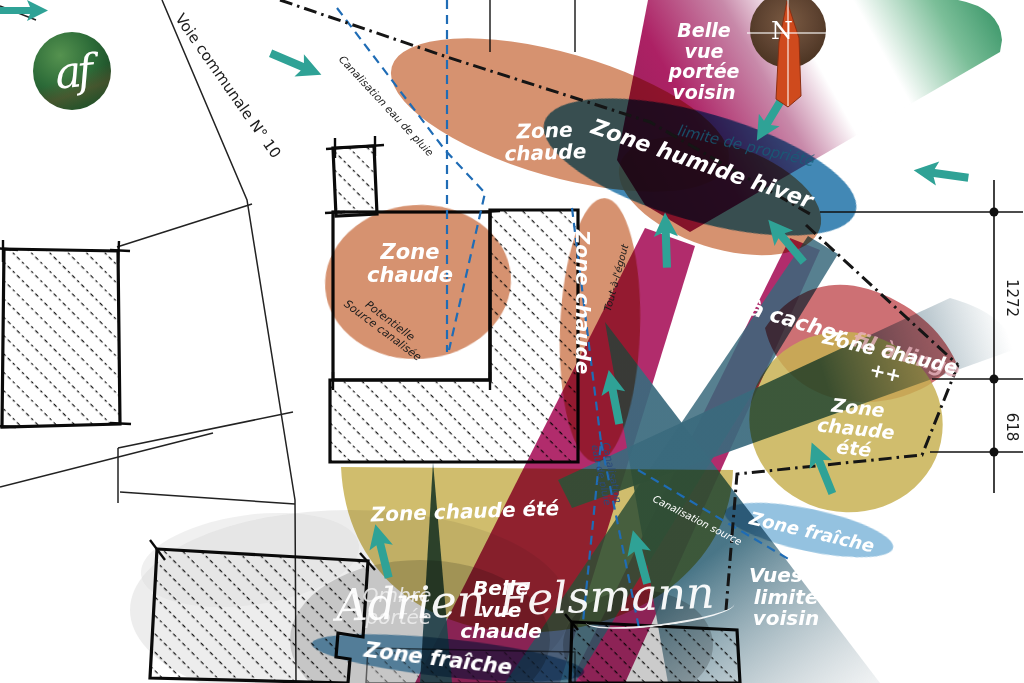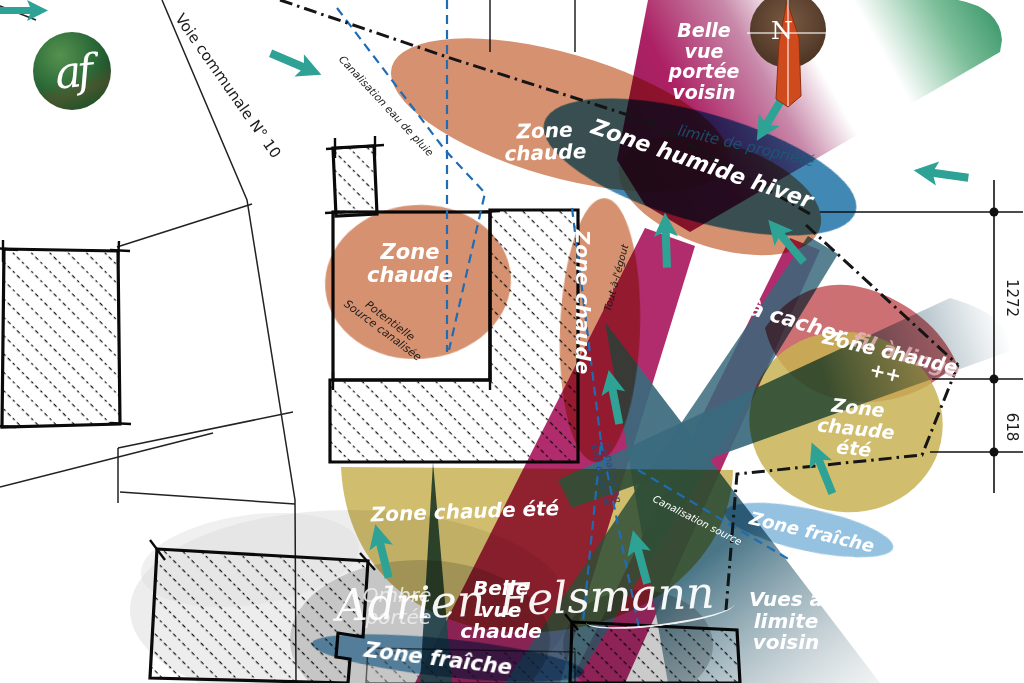--- a/index.html
+++ b/index.html
@@ -234,21 +234,21 @@
 
 <div class="lbl w" style="left:812px;top:532px;font-size:18px;transform:translate(-50%,-50%) rotate(13deg);">Zone fraîche</div>
 
 <div class="lbl it" style="left:697px;top:521px;font-size:10px;color:#fff;transform:translate(-50%,-50%) rotate(27deg);">Canalisation source</div>
 
 <div class="lbl it" style="left:606px;top:474px;font-size:10px;color:#2b4a7a;transform:translate(-50%,-50%) rotate(78deg);">
   <div>Canalisation</div>
   <div>eau de pluie</div>
 </div>
 
-<div class="lbl w" style="left:786px;top:597px;font-size:20px;transform:translate(-50%,-50%);margin-top:24px;">
+<div class="lbl w" style="left:786px;top:597px;font-size:20px;transform:translate(-50%,-50%);">
   <div>Vues à</div>
   <div>limite</div>
   <div>voisin</div>
 </div>
 
 <div class="lbl w" style="left:465px;top:512px;font-size:20px;transform:translate(-50%,-50%) rotate(-2deg);">Zone chaude été</div>
 
 <div class="lbl it" style="left:397px;top:607px;font-size:20px;color:rgba(236,236,236,.9);transform:translate(-50%,-50%);text-align:right;">
   <div>Ombre</div>
   <div>portée</div>

